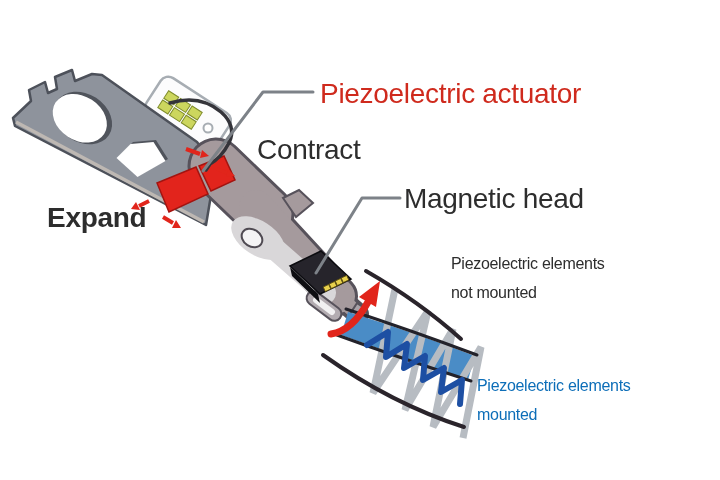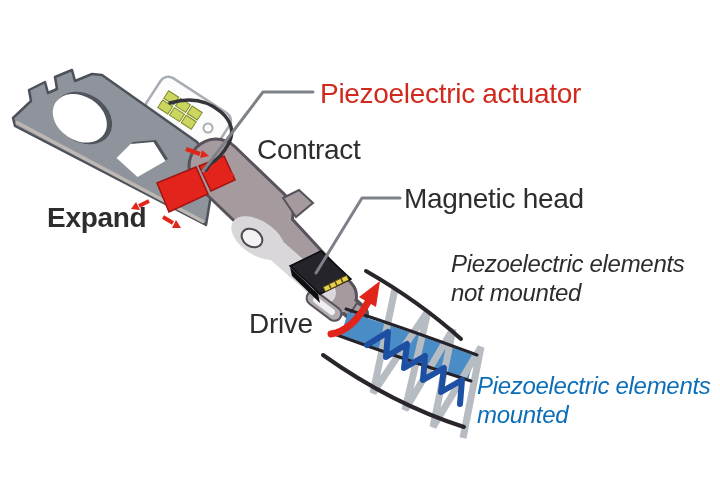--- a/index.html
+++ b/index.html
@@ -12,21 +12,21 @@
   }
   #art{position:absolute;left:0;top:0;}
   .lbl{
     position:absolute;
     line-height:1.05;
     white-space:pre-line;
     color:#2d2d2d;
     letter-spacing:-0.3px;
   }
   .lbl-main{font-size:28px;}
-  .lbl-caption{font-size:24px;line-height:29px;font-style:italic;}
+  .lbl-caption{font-size:16px;line-height:29px;}
   .lbl-red{color:#cf2a1d;}
   .lbl-blue{color:#0d6eb8;}
 </style>
 </head>
 <body>
 
 <div id="stage">
 
   <svg id="art" width="720" height="480" viewBox="0 0 720 480">
 
@@ -141,21 +141,20 @@
   </svg>
 
   <div class="lbl lbl-main lbl-red" style="left:320px;top:79px;">Piezoelectric actuator</div>
 
   <div class="lbl lbl-main" style="left:404px;top:184px;">Magnetic head</div>
 
   <div class="lbl lbl-main" style="left:257px;top:135px;">Contract</div>
 
   <div class="lbl lbl-main" style="left:47px;top:203px;font-weight:bold;">Expand</div>
 
-  <div class="lbl lbl-main" style="left:249px;top:309px;">Drive</div>
 
   <div class="lbl lbl-caption" style="left:451px;top:249px;">Piezoelectric elements
 not mounted</div>
 
   <div class="lbl lbl-caption lbl-blue" style="left:477px;top:371px;">Piezoelectric elements
 mounted</div>
 
 </div>
 
 </body></html>

